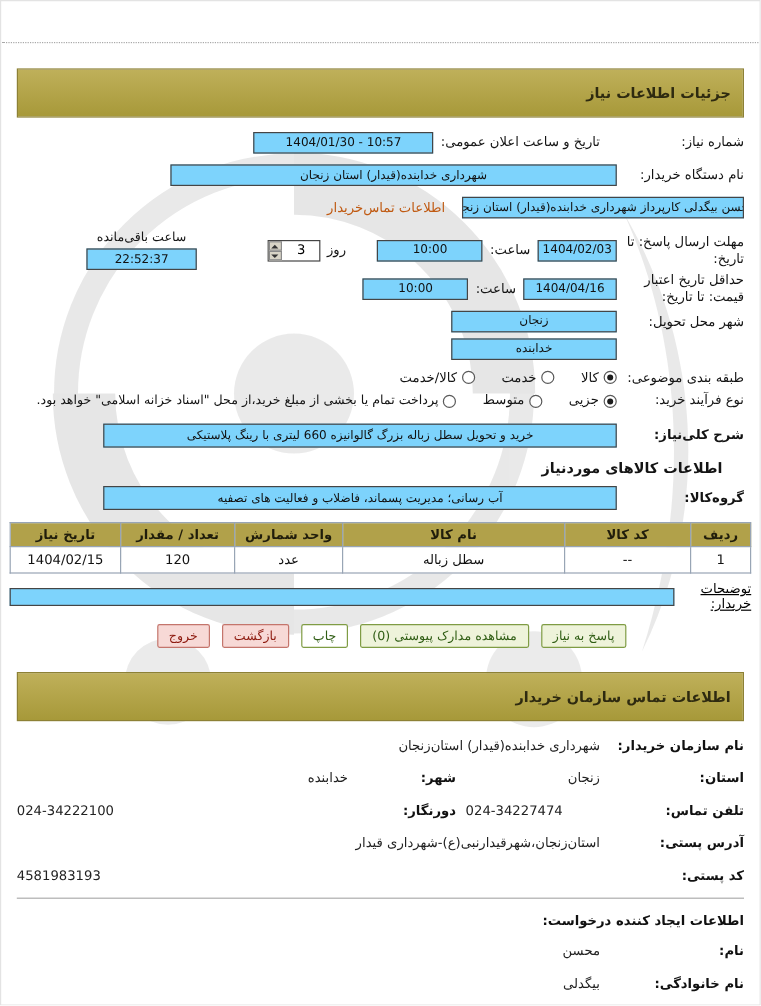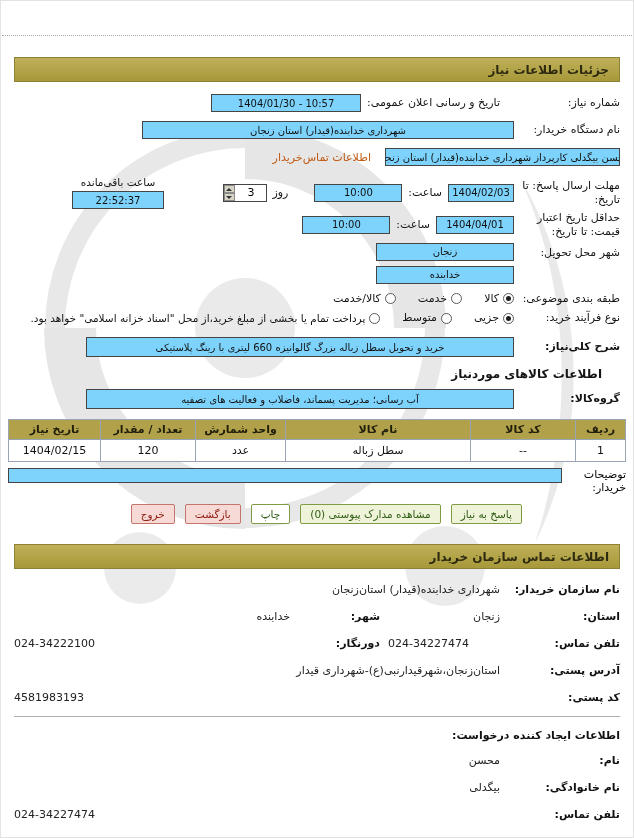--- a/index.html
+++ b/index.html
@@ -15,21 +15,21 @@
     position: relative;
     overflow: hidden;
     margin: 0 auto;
     box-shadow: inset 0 0 0 1px #e3e3e3;
   }
   .watermark { position:absolute; top:88px; right:0; z-index:0; pointer-events:none; }
   .dotted-line { position:absolute; top:35px; left:2px; right:2px; border-top:1px dotted #a8a8a8; z-index:1; }
   .spacer-top { height:57px; }
   .bar {
     position:relative; z-index:1;
-    margin:0 14px; height:25px;
+    margin:0 14px; height:41px;
     background:linear-gradient(#bfb05a,#a79939);
     border:1px solid #8d8135;
     display:flex; align-items:center;
     padding:0 10px;
     font-size:12px; font-weight:bold; color:#2e2a10;
   }
   .bar.second { margin-top:14px; }
   .form-area { position:relative; z-index:1; padding:12px 14px 4px; }
   .row { display:flex; align-items:center; gap:6px; margin-bottom:9px; font-size:11px; }
   .lbl { font-size:11px; color:#141414; line-height:1.25; }
@@ -63,21 +63,21 @@
   table.items { border-collapse:collapse; width:calc(100% + 12px); margin:0 -6px 6px; table-layout:fixed; }
   table.items th {
     background:#b1a14a; border:1px solid #98a5b5;
     font-size:11px; font-weight:bold; color:#201d0b;
     height:20px; padding:1px 2px;
   }
   table.items td {
     border:1px solid #98a5b5; font-size:11px; text-align:center;
     height:22px; background:#fff; padding:1px 2px; color:#111;
   }
-  .note-row { display:flex; gap:6px; margin:2px -6px 8px; }
+  .note-row { display:flex; align-items:center; gap:6px; margin:2px -6px 8px;text-decoration:underline; }
   .note-lbl { flex:0 0 58px; text-align:right; font-size:11px; }
   .note-input { flex:1; height:15px; }
   .btn-row { display:flex; gap:10px; margin:10px 98px 2px 0; }
   .btn {
     font-family:inherit; font-size:10.5px; height:20px; padding:0 9px;
     border-radius:2px; cursor:pointer; white-space:nowrap;
   }
   .btn.green { background:#eef3da; border:1px solid #7f9c44; color:#2f5d14; }
   .btn.green.outline { background:#ffffff; }
   .btn.pink { background:#f7d9d6; border:1px solid #c4756c; color:#8e1b10; }
@@ -114,21 +114,21 @@
   <div class="spacer-top"></div>
 
   <div class="bar">
     <span>جزئیات اطلاعات نیاز</span>
   </div>
 
   <div class="form-area">
 
     <div class="row">
       <span class="lbl w">شماره نیاز:</span>
-      <span class="lbl" style="margin-right:14px">تاریخ و رسانی اعلان عمومی:</span>
+      <span class="lbl" style="margin-right:14px">تاریخ و ساعت اعلان عمومی:</span>
       <div class="inp ltr" style="width:150px">1404/01/30 - 10:57</div>
     </div>
 
     <div class="row">
       <span class="lbl w">نام دستگاه خریدار:</span>
       <div class="inp" style="width:372px">شهرداری خدابنده(قیدار) استان زنجان</div>
     </div>
 
     <div class="row" style="margin-bottom:10px">
       <div class="inp" style="width:235px">محسن بیگدلی کارپرداز شهرداری خدابنده(قیدار) استان زنجان</div>
@@ -151,21 +151,21 @@
         </div>
       </div>
       <div class="remaining">
         <span class="lbl sm">ساعت باقی‌مانده</span>
         <div class="inp ltr rem-box">22:52:37</div>
       </div>
     </div>
 
     <div class="row" style="margin-bottom:4px">
       <span class="lbl w">حداقل تاریخ اعتبار قیمت: تا تاریخ:</span>
-      <div class="inp ltr" style="width:78px">1404/04/01</div>
+      <div class="inp ltr" style="width:78px">1404/04/16</div>
       <span class="lbl">ساعت:</span>
       <div class="inp ltr" style="width:88px">10:00</div>
     </div>
 
     <div class="row" style="align-items:flex-start; margin-bottom:8px">
       <span class="lbl w" style="margin-top:3px">شهر محل تحویل:</span>
       <div class="stack">
         <div class="inp" style="width:138px">زنجان</div>
         <div class="inp" style="width:138px">خدابنده</div>
       </div>

